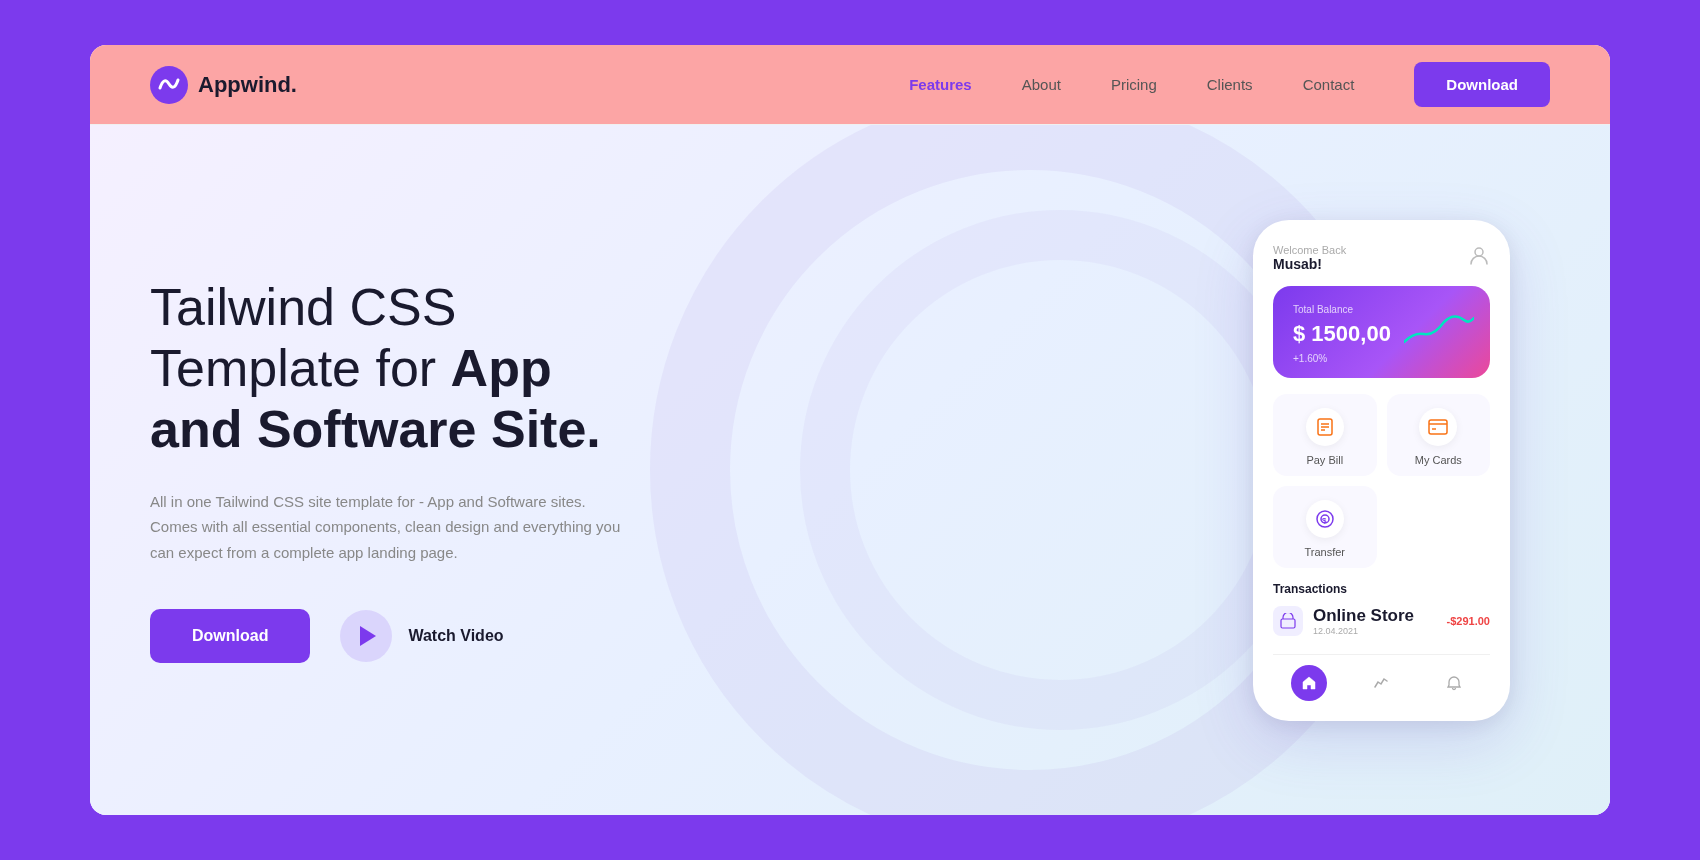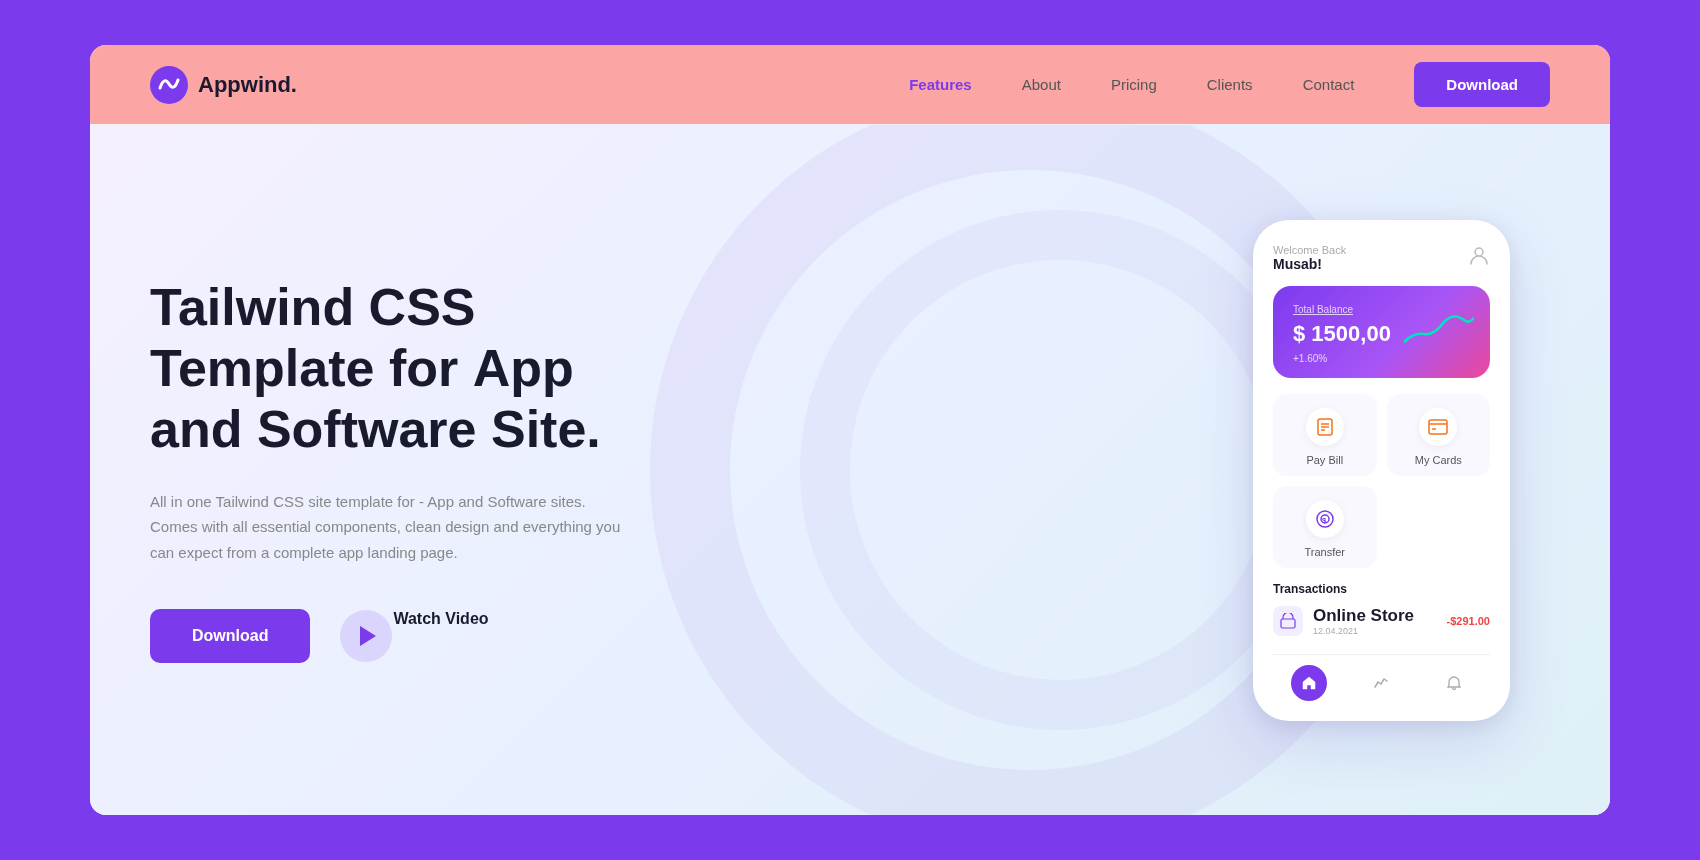--- a/index.html
+++ b/index.html
@@ -116,21 +116,21 @@
     .hero-title {
       font-size: 52px;
       line-height: 1.18;
       color: #1a1a2e;
       margin-bottom: 28px;
     }
     .hero-title-bold {
       font-weight: 800;
     }
     .hero-title-normal {
-      font-weight: 700;
+      font-weight: 400;
       margin-top: 31px;
     }
     .hero-desc {
       font-size: 15px;
       color: #888;
       line-height: 1.7;
       max-width: 480px;
       margin-bottom: 44px;
     }
     .hero-buttons {
@@ -143,22 +143,22 @@
       color: white;
       border: none;
       padding: 18px 42px;
       border-radius: 10px;
       font-size: 16px;
       font-weight: 600;
       cursor: pointer;
     }
     .btn-watch {
       display: flex;
-      align-items: flex-start;
-      gap: 1px;
+      align-items: center;
+      gap: 16px;
       background: none;
       border: none;
       cursor: pointer;
     }
     .play-btn {
       width: 52px;
       height: 52px;
       border-radius: 50%;
       background: rgba(124,58,237,0.15);
       display: flex;
@@ -223,21 +223,20 @@
       border-radius: 18px;
       padding: 18px 20px 14px;
       margin-bottom: 16px;
       position: relative;
       overflow: hidden;
     }
     .balance-label {
       font-size: 10px;
       color: rgba(255,255,255,0.75);
       margin-bottom: 6px;
-      text-decoration: underline;
     }
     .balance-amount {
       font-size: 22px;
       font-weight: 700;
       color: white;
       margin-bottom: 6px;
     }
     .balance-change {
       font-size: 10px;
       color: rgba(255,255,255,0.75);

